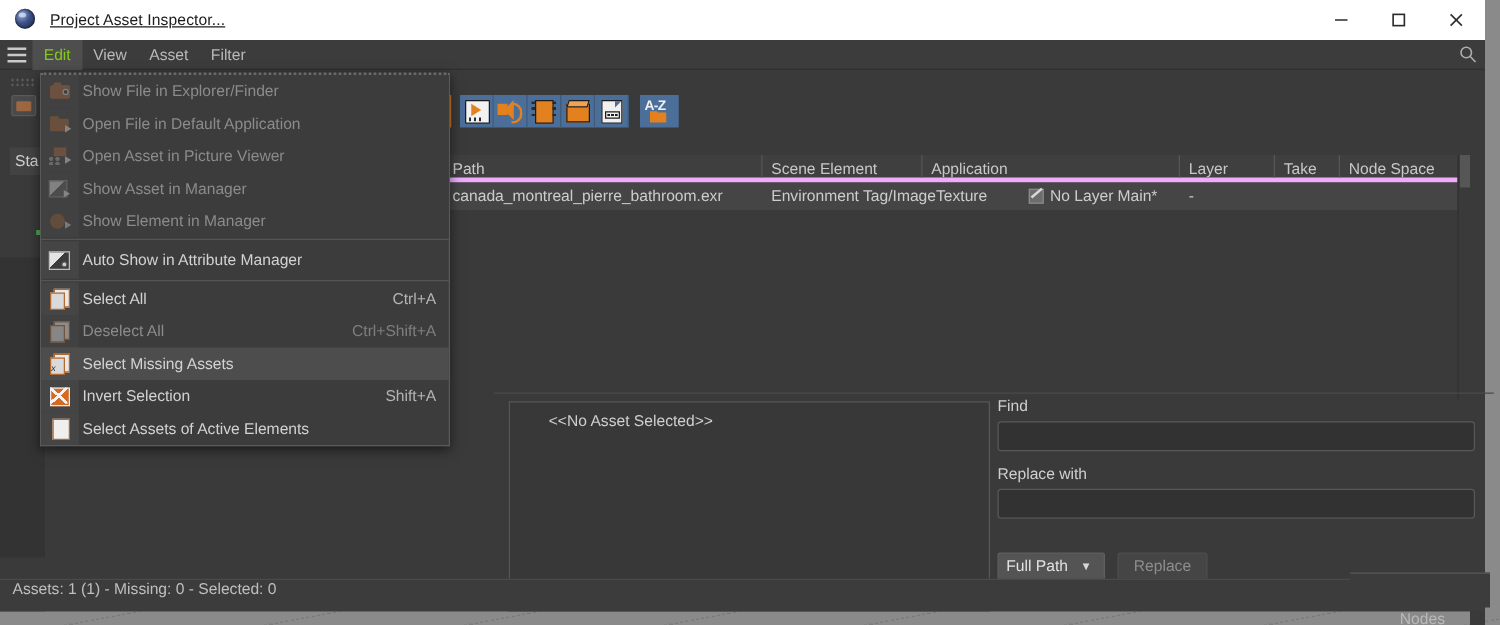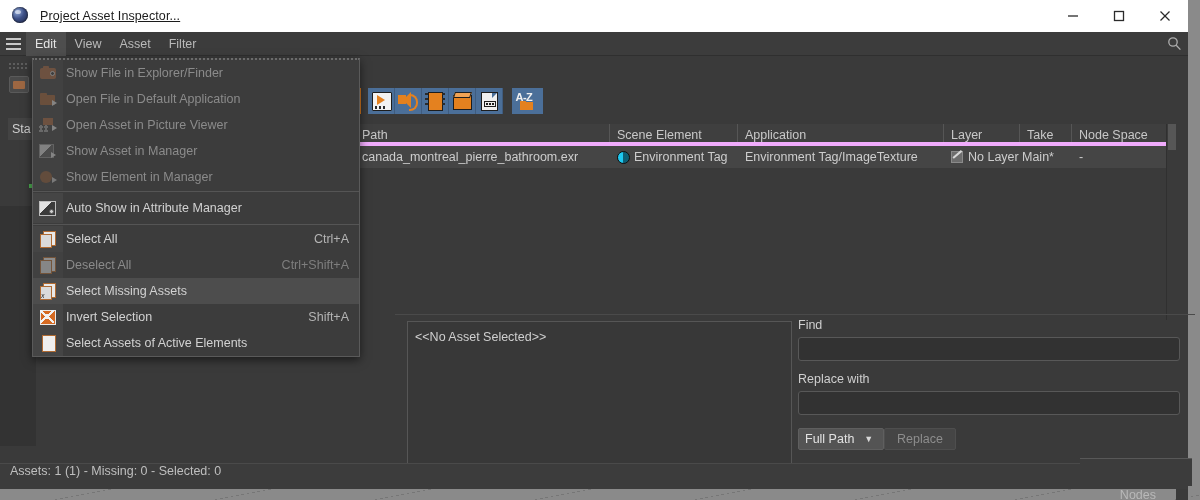--- a/index.html
+++ b/index.html
@@ -64,21 +64,21 @@
   }
   .hamburger {
     width: 26px; height: 24px; display: flex; flex-direction: column;
     align-items: center; justify-content: center; gap: 3px;
   }
   .hamburger i { display: block; width: 15px; height: 2px; background: #c9c9c9; }
   .menu-item {
     height: 24px; line-height: 24px; padding: 0 9px;
     font-size: 12.5px; color: #b9b9b9; white-space: nowrap;
   }
-  .menu-item.active { background: #4e4e4e; color: #e5e5e5; }
+  .menu-item.active { background: #4e4e4e; color: #84cc16; }
   .menubar .m-spacer { flex: 1 1 auto; }
   .search-ico { width: 28px; height: 24px; display:flex; align-items:center; justify-content:center; }
 
   
   .leftstrip {
     position: absolute; left: 0; top: 24px; width: 36px; height: 433px;
     background: #3a3a3a;
   }
   .leftstrip .dots {
     position:absolute; left: 8px; top: 6px; width: 20px; height: 7px;
@@ -166,21 +166,21 @@
                 linear-gradient(to bottom left, transparent 44%, #f2f2f2 44% 56%, transparent 56%); }
   .g-doc::before { content:""; position:absolute; left:3px; top:0; width:12px; height:15px; background:#efefef; border:1px solid #b06b33;}
 
   
   .content {
     position: absolute; left: 355px; top: 24px; right: 0; bottom: 0;
   }
 
   
   .toolbar {
-    position: absolute; left: 0; top: 30px; height: 30px; width: 833px;
+    position: absolute; left: 0; top: 18px; height: 30px; width: 833px;
     display: flex; align-items: center;
   }
   .tb-grip { width: 6px; height: 26px; background: #d2761e; margin-right: 4px; }
   .tb-sep-v { width: 3px; height: 26px; background: #3a3a3a; }
   .tbbtn {
     width: 27px; height: 26px; background: #4b6f99;
     display:flex; align-items:center; justify-content:center;
     border-right: 1px solid #3f5c7f;
   }
   .tbbtn.gap { margin-left: 9px; border-right: none; width: 31px; }
@@ -245,29 +245,29 @@
     background: #3a3a3a; border-left: 1px solid #303030;
   }
   .vscroll .thumb { position:absolute; left:1px; top:0; width:8px; height:26px; background:#565656; }
   .right-gutter { position:absolute; right:0; top:48px; width:12px; height:409px; background:#3a3a3a;}
 
   
   .preview {
     position: absolute; left: 52px; top: 265px; width: 385px; height: 168px;
     background: #383838; border: 1px solid #565656;
   }
-  .preview .ptext { font-size: 12.5px; color: #cfcfcf; padding: 8px 0 0 7px; }
+  .preview .ptext { font-size: 12.5px; color: #cfcfcf; padding: 8px 0 0 7px; margin-left: 24px; }
 
   .findpanel { position: absolute; left: 443px; top: 262px; width: 390px; }
   .fp-label { font-size: 12.5px; color: #cfcfcf; margin-bottom: 5px; }
   .fp-input {
     width: 382px; height: 24px; background: #323232; border: 1px solid #585858; border-radius: 3px;
     margin-bottom: 11px;
   }
-  .fp-rowbtns { display: flex; align-items: flex-start; margin-top: 2px; }
+  .fp-rowbtns { display: flex; align-items: flex-start; gap: 10px; margin-top: 16px; }
   .fp-select {
     height: 22px; min-width: 86px; background: #545454; border: 1px solid #5f5f5f; border-radius: 2px;
     display: flex; align-items: center; padding: 0 6px; font-size: 12.5px; color: #e2e2e2; gap: 10px;
   }
   .fp-select .cv { font-size: 9px; color: #d8d8d8; }
   .fp-btn {
     height: 22px; padding: 0 12px; background: #454545; border: 1px solid #4e4e4e; border-radius: 2px;
     display: flex; align-items: center; font-size: 12.5px; color: #8d8d8d;
   }
   .hsep { position:absolute; left:40px; top:258px; width: 800px; height:1px; background:#4a4a4a;}
@@ -395,24 +395,20 @@
         <div class="thead">
           <div class="th" style="width:255px">Path</div>
           <div class="th" style="width:128px">Scene Element</div>
           <div class="th" style="width:206px">Application</div>
           <div class="th" style="width:76px">Layer</div>
           <div class="th" style="width:52px">Take</div>
           <div class="th" style="width:104px;border-right:none">Node Space</div>
         </div>
         <div class="trow">
           <div class="td" style="width:255px">canada_montreal_pierre_bathroom.exr</div>
-          <div class="td" style="width:128px">
-            <span class="half-ico"></span>
-            <span>Environment Tag</span>
-          </div>
           <div class="td" style="width:206px">Environment Tag/ImageTexture</div>
           <div class="td" style="width:76px">
             <span class="chk"></span>
             <span>No Layer</span>
           </div>
           <div class="td" style="width:52px;padding-left:2px">Main*</div>
           <div class="td" style="width:104px">-</div>
         </div>
       </div>
 

